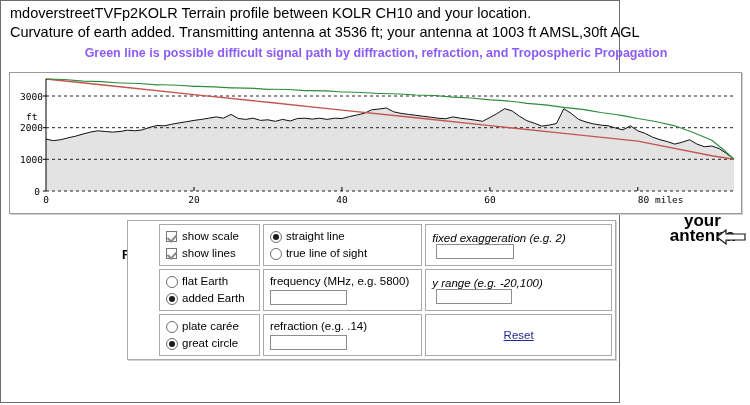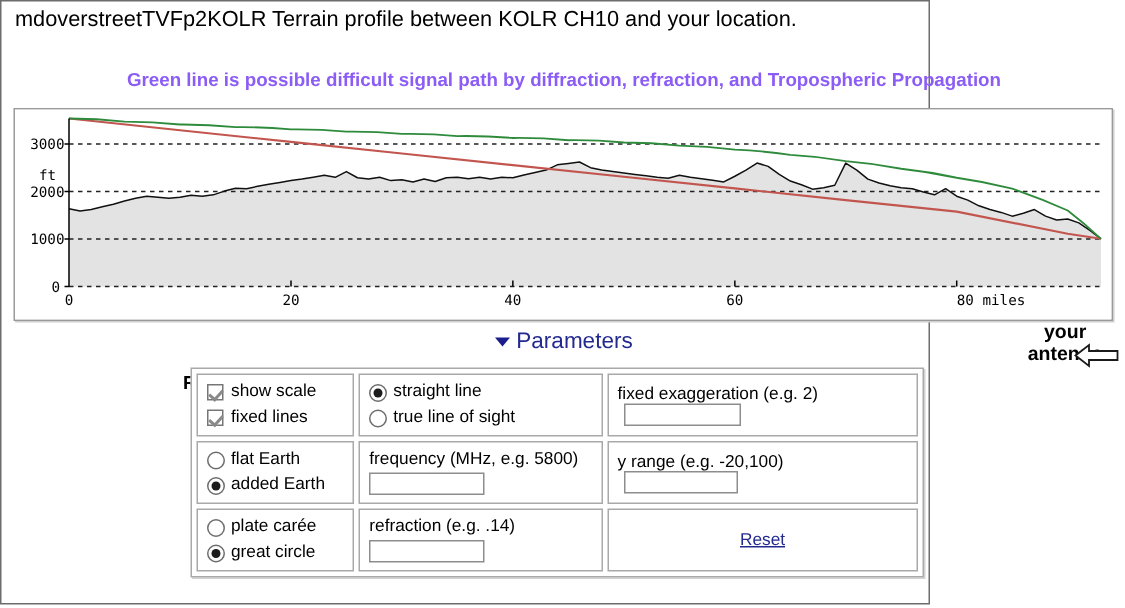--- a/index.html
+++ b/index.html
@@ -54,21 +54,21 @@
   }
   #redcap{
     position:absolute;left:0;top:175px;width:640px;
     text-align:center;
     font-size:12.5px;font-weight:bold;color:#000;
     white-space:nowrap;
   }
   #antenna-lbl{
     position:absolute;right:6px;top:140px;
     text-align:center;
-    font-size:13px;font-weight:bold;color:#000;
+    font-size:17px;font-weight:bold;color:#000;
     line-height:15px;
   }
   #arrow-wrap{position:absolute;left:706px;top:155px;}
 
   
   #params-bar{
     position:absolute;left:0;top:218px;width:750px;
     text-align:center;
     font-size:15px;color:#232a8e;
     white-space:nowrap;
@@ -79,27 +79,28 @@
     border-left:5px solid transparent;
     border-right:5px solid transparent;
     border-top:6px solid #1b1f8c;
     margin-right:4px;
     vertical-align:1px;
   }
   #params-label{ text-decoration:none;color:#232a8e; }
 
   
   #ctl{
-    position:absolute;left:126px;top:244px;
+    position:absolute;left:126px;top:219px;
     width:489px;
     border:1px solid #a9a9a9;
     border-collapse:separate;
     border-spacing:3px;
     background:#fff;
     box-shadow:1px 1px 0 #d2d2d2;
+    padding-left:28px;
   }
   #ctl td{
     border:1px solid #a9a9a9;
     padding:4px 6px;
     vertical-align:middle;
     font-size:11.5px;
     color:#000;
     background:#fff;
   }
   .col-a{width:96px;}
@@ -144,33 +145,34 @@
   .fld{
     border:1px solid #8d8d8d;
     background:#fff;
     height:15px;
     box-sizing:border-box;
   }
   .fld.w-freq{width:77px;margin-top:3px;}
   .fld.w-refr{width:77px;margin-top:3px;}
   .fld.w-exag{width:78px;display:inline-block;vertical-align:middle;margin-left:4px;}
   .fld.w-yrng{width:76px;display:inline-block;vertical-align:middle;margin-left:4px;}
-  .inline-lbl{white-space:nowrap;}
+  .inline-lbl{white-space:nowrap;font-style:italic;}
   .reset-cell{text-align:center;}
   #reset-link{
     color:#232a8e;text-decoration:underline;font-size:11.5px;
   }
   .stack-lbl{display:block;white-space:nowrap;}
 </style>
 </head>
 <body>
 
 <div id="page">
 
   <div class="hdr" id="hdr1">mdoverstreetTVFp2KOLR  Terrain profile between KOLR CH10 and your location.</div>
+  <div class="hdr" id="hdr2">Curvature of earth added. Transmitting antenna at 3536 ft; your antenna at 1003 ft AMSL,30ft AGL</div>
   <div id="hdr3">Green line is possible difficult signal path by diffraction, refraction, and Tropospheric Propagation</div>
 
   <div id="chart-frame">
     <svg id="chart-svg" width="731" height="140" viewBox="0 0 731 140">
       <defs>
         <clipPath id="plotclip">
             <rect x="0" y="0" width="731" height="140"></rect>
           </clipPath>
       </defs>
       <rect x="0" y="0" width="731" height="140" fill="#ffffff"></rect>
@@ -240,21 +242,21 @@
   <table id="ctl">
     <tbody>
         <tr>
       <td class="col-a">
         <div class="opt">
           <span class="cbx on"></span>
           <span>show scale</span>
         </div>
         <div class="opt">
           <span class="cbx on"></span>
-          <span>fixed lines</span>
+          <span>show lines</span>
         </div>
       </td>
       <td class="col-b">
         <div class="opt">
           <span class="rad on"></span>
           <span>straight line</span>
         </div>
         <div class="opt">
           <span class="rad"></span>
           <span>true line of sight</span>

